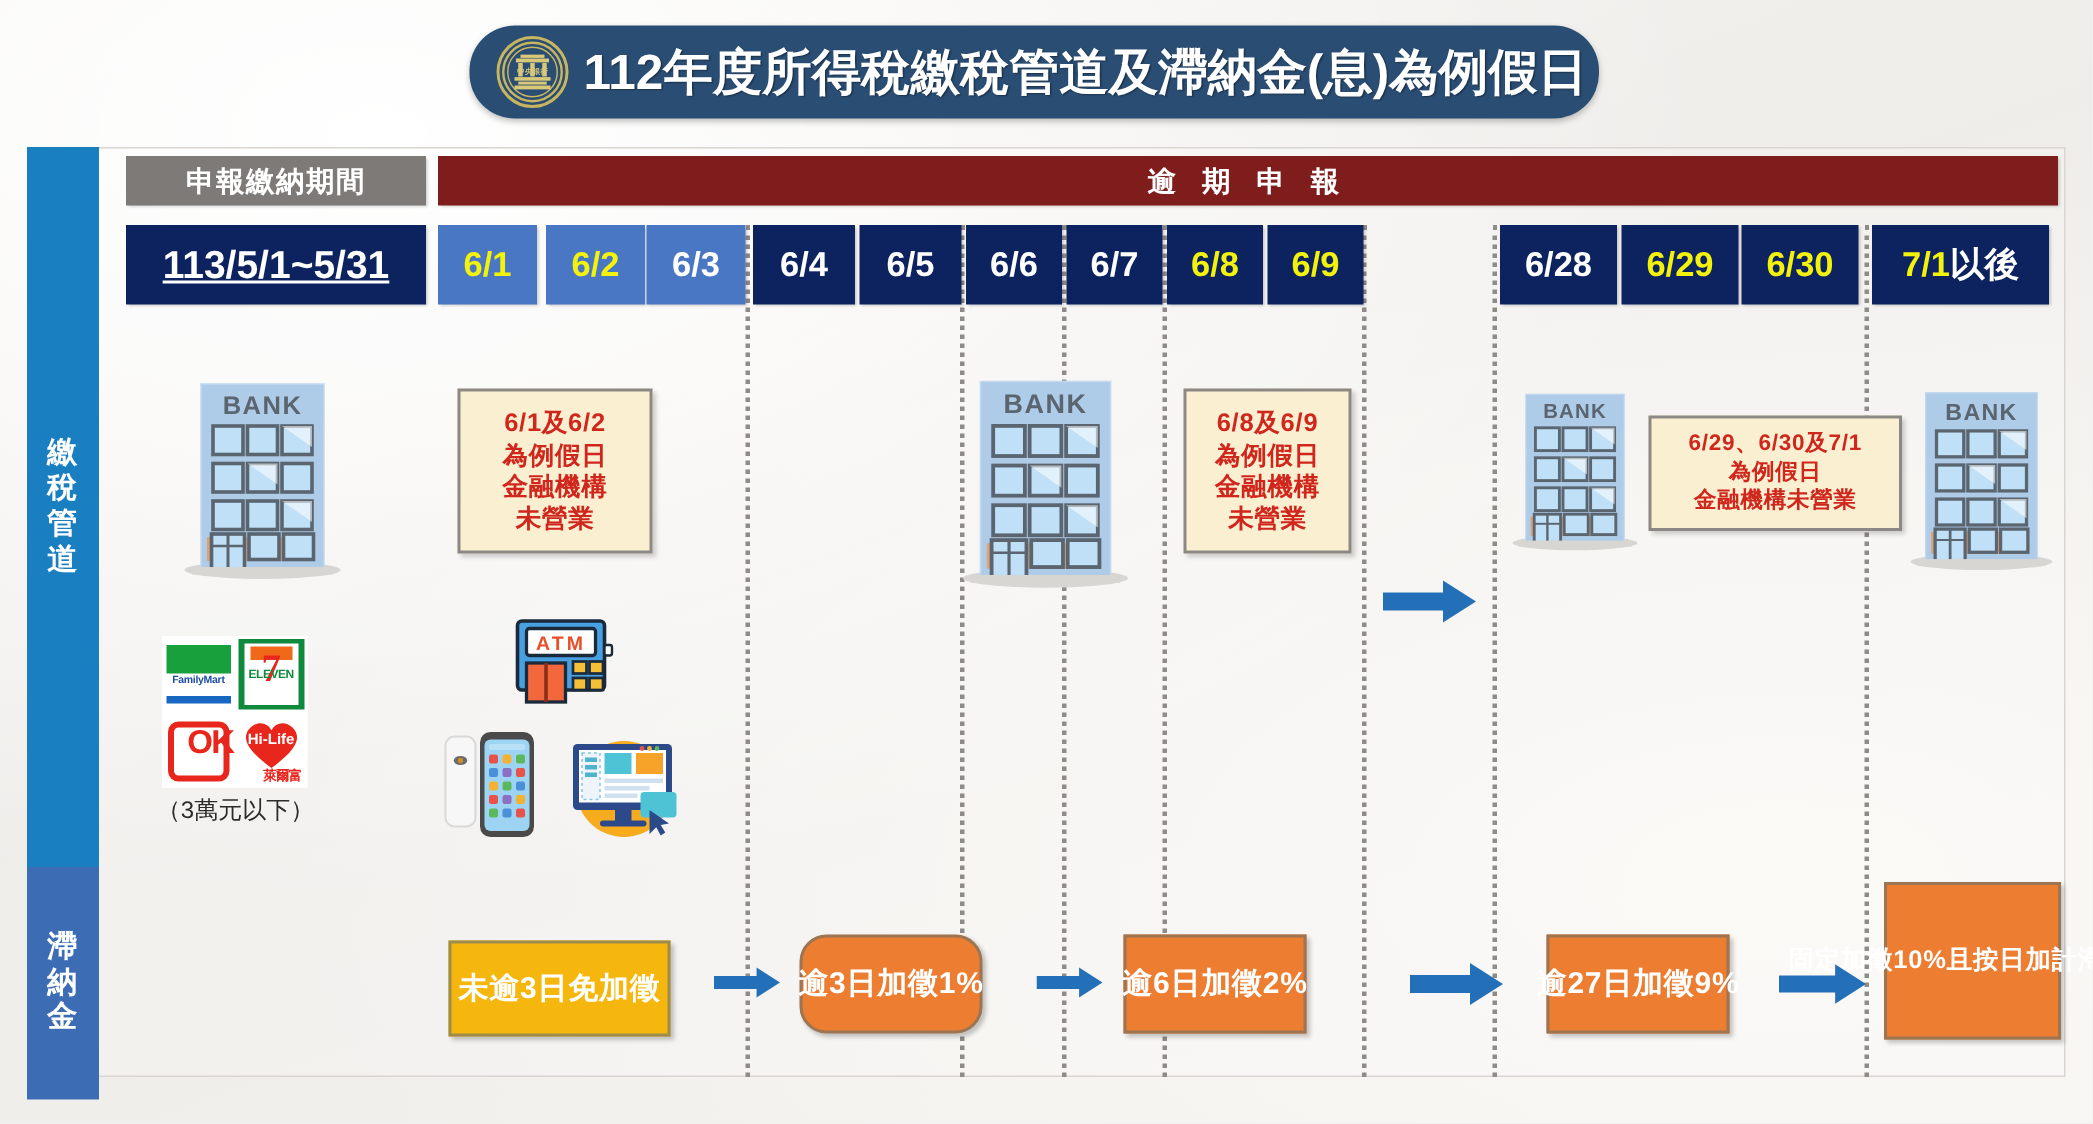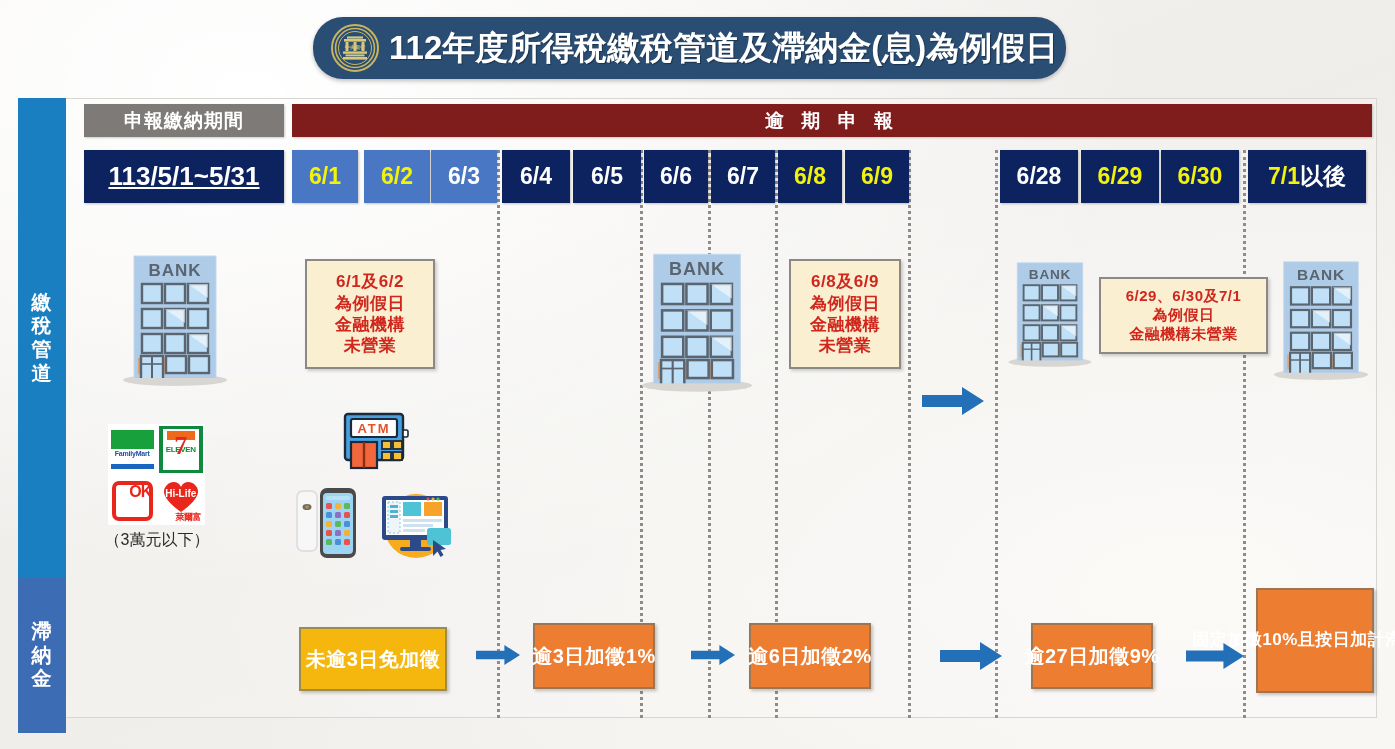--- a/index.html
+++ b/index.html
@@ -145,21 +145,21 @@
   .sv-bg    { position:absolute; inset:2px; background:#0f8a3c; }
   .sv-white { position:absolute; left:6px; top:5px; right:6px; bottom:5px; background:#fff; }
   .sv-orange{ position:absolute; left:10px; top:7px; right:10px; height:9px; background:#f0691a; }
   .sv-7     { position:absolute; left:0; right:0; top:9px; text-align:center;
               font-size:26px; font-weight:bold; color:#e8261c; line-height:1; font-family:"Liberation Serif", serif; }
   .sv-elv   { position:absolute; left:0; right:0; top:21px; text-align:center;
               font-size:8px; font-weight:bold; color:#0f8a3c; letter-spacing:-.3px; }
   .ok-outer { position:absolute; left:4px; top:6px; right:4px; bottom:4px;
               border:4px solid #e8261c; border-radius:7px; }
   .ok-text  { position:absolute; left:16px; right:0; top:9px; text-align:center;
-              font-size:16px; font-weight:bold; color:#e8261c; line-height:1;
+              font-size:22px; font-weight:bold; color:#e8261c; line-height:1;
               font-family:"Liberation Sans", sans-serif; letter-spacing:-1px; }
   .hl-heart { position:absolute; left:50%; top:4px; transform:translateX(-50%); }
   .hl-text  { position:absolute; left:15px; right:0; top:36px; text-align:center;
               font-size:9px; font-weight:bold; color:#e8261c; letter-spacing:-.5px; }
   #store-note {
     position:absolute; left:96px; top:530px; width:122px; text-align:center;
     font-size:16px; color:#2b2b2b; font-weight:normal; white-space:nowrap;
   }
 
   
@@ -413,21 +413,21 @@
       <span>6/29、6/30及7/1</span>
       <span>為例假日</span>
       <span>金融機構未營業</span>
     </div>
   </div>
 <div id="pboxes">
     <div class="pbox yellow" style="left: 299px; top: 627px; width: 148px; height: 64px;">
       <span>未逾3日</span>
       <span>免加徵</span>
     </div>
-    <div class="pbox orange" style="left: 533px; top: 623px; width: 122px; height: 66px;">
+    <div class="pbox orange" style="left: 533px; top: 623px; width: 122px; height: 66px; border-radius: 18px;">
       <span>逾3日</span>
       <span>加徵1%</span>
     </div>
     <div class="pbox orange" style="left: 749px; top: 623px; width: 122px; height: 66px;">
       <span>逾6日</span>
       <span>加徵2%</span>
     </div>
     <div class="pbox orange" style="left: 1031px; top: 623px; width: 122px; height: 66px;">
       <span>逾27日</span>
       <span>加徵9%</span>

